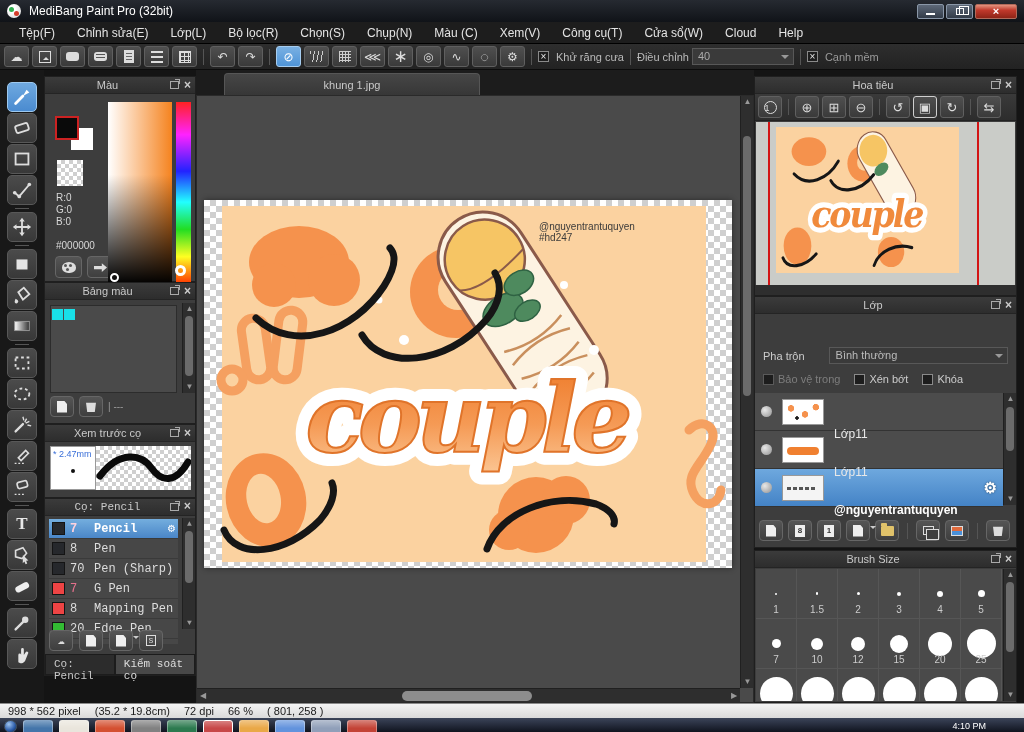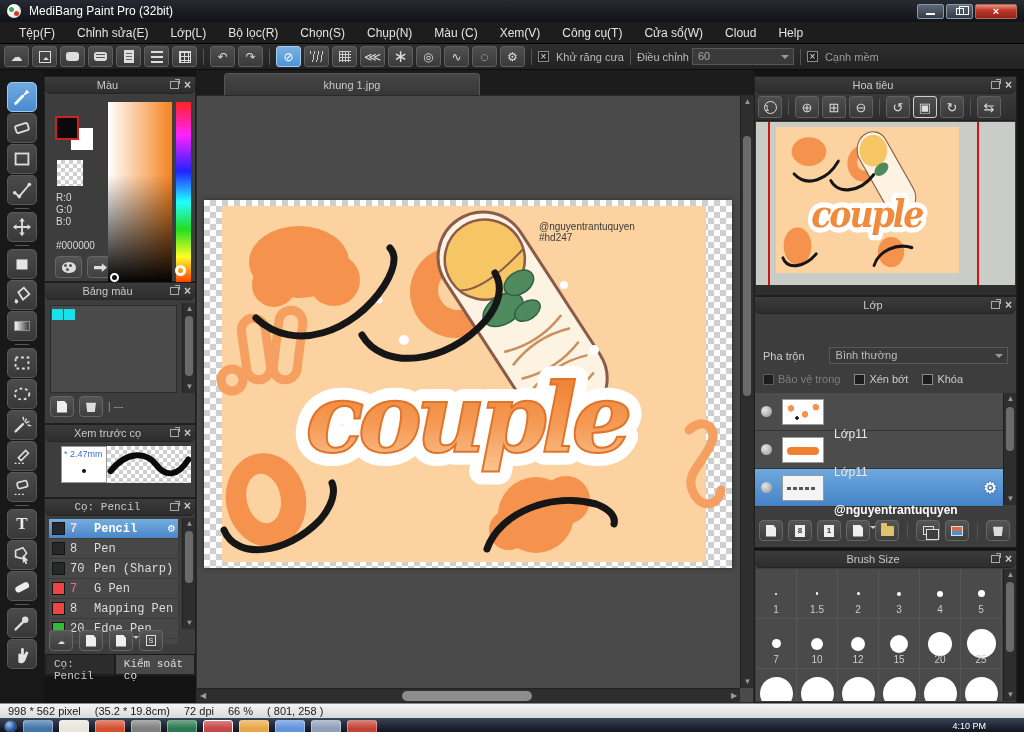--- a/index.html
+++ b/index.html
@@ -56,21 +56,21 @@
   
   .toolstrip { position:absolute; left:0; top:0; width:44px; height:100%; background:#181818; padding-top:11px; }
   .tool { width:30px; height:30px; margin:1px auto; background:linear-gradient(#4b4b4b,#383838); border:1px solid #585858; border-radius:5px; display:flex; align-items:center; justify-content:center; }
   .tool.selected { background:linear-gradient(#6fa9e0,#4a8bd0); border-color:#9ec9ef; }
   .tool svg { width:22px; height:22px; }
   .tooldiv { width:14px; height:1px; background:#555; margin:3px auto; }
   .ticon-t { color:#e8e8e8; font-size:17px; font-weight:bold; font-family:"Liberation Serif",serif; }
 
   
   .panel { position:absolute; left:0; right:0; background:#3d3d3d; border:1px solid #1f1f1f; }
-  .phead { height:17px; background:linear-gradient(#3b3b3b,#2d2d2d); border-bottom:1px solid #242424; display:flex; align-items:center;border-radius:6px; }
+  .phead { height:17px; background:linear-gradient(#3b3b3b,#2d2d2d); border-bottom:1px solid #242424; display:flex; align-items:center; }
   .ptitle { flex:1; text-align:center; font-size:11px; color:#c9c9c9; }
   .popout { width:9px; height:8px; border:1px solid #aaa; margin-right:5px; position:relative; flex:none; }
   .popout::after { content:""; position:absolute; right:-2px; top:-3px; width:4px; height:4px; border-top:1px solid #aaa; border-right:1px solid #aaa; }
   .pclose { color:#ccc; font-size:12px; font-weight:bold; margin-right:4px; line-height:1; }
 
   
   .leftcol { position:absolute; left:44px; top:0; width:152px; height:100%; }
 
   
   .fgswatch { position:absolute; left:26px; top:34px; width:22px; height:22px; background:#fff; }
@@ -103,21 +103,21 @@
   .palnone { color:#999; font-size:10px; }
   .i-doc { width:10px; height:12px; background:#eee; clip-path:polygon(0 0, 70% 0, 100% 30%, 100% 100%, 0 100%); }
 
   
   .vscroll { position:absolute; top:0; bottom:0; right:0; width:13px; background:#2e2e2e; border-left:1px solid #202020; }
   .vscroll .arr { position:absolute; left:0; width:13px; height:12px; color:#999; font-size:8px; text-align:center; line-height:12px; }
   .vscroll .arr.up { top:0; } .vscroll .arr.dn { bottom:0; }
   .vthumb { position:absolute; left:2px; right:2px; background:#6b6b6b; border-radius:4px; }
 
   
-  .prevrow { position:absolute; left:16px; top:21px; right:4px; height:37px; display:flex; }
+  .prevrow { position:absolute; left:5px; top:21px; right:4px; height:44px; display:flex; }
   .prevleft { width:46px; background:#fff; position:relative; border:1px solid #999; }
   .prevsize { position:absolute; left:2px; top:2px; font-size:9px; color:#3a6fd8; white-space:nowrap; }
   .prevdot { position:absolute; left:20px; top:22px; width:4px; height:4px; background:#111; border-radius:50%; }
   .prevright { flex:1; position:relative; }
 
   
   .blist { position:absolute; left:4px; top:20px; right:17px; }
   .brow { height:20px; display:flex; align-items:center; font-size:12px; color:#ddd; background:#474747; border-bottom:1px solid #3a3a3a; padding-left:3px; }
   .brow.sel { background:linear-gradient(#74aede,#4a86c8); color:#fff; font-weight:bold; }
   .bsw { width:13px; height:13px; border:1px solid #141414; margin-right:5px; flex:none; }
@@ -293,21 +293,21 @@
       <span style="font-size:15px">◌</span>
     </div>
   <div class="tbtn">
       <span>⚙</span>
     </div>
   <div class="vsep"></div>
   <span class="cb">×</span>
   <span class="cblabel">Khử răng cưa</span>
   <div class="vsep"></div>
   <span class="cblabel">Điều chỉnh</span>
-  <div class="ddown">60</div>
+  <div class="ddown">40</div>
   <div class="vsep"></div>
   <span class="cb">×</span>
   <span class="cblabel" style="color:#9a9a9a">Cạnh mềm</span>
 </div>
 
 <div class="main">
 
   <div class="toolstrip">
     <div class="tool selected">
         <svg viewBox="0 0 24 24">

